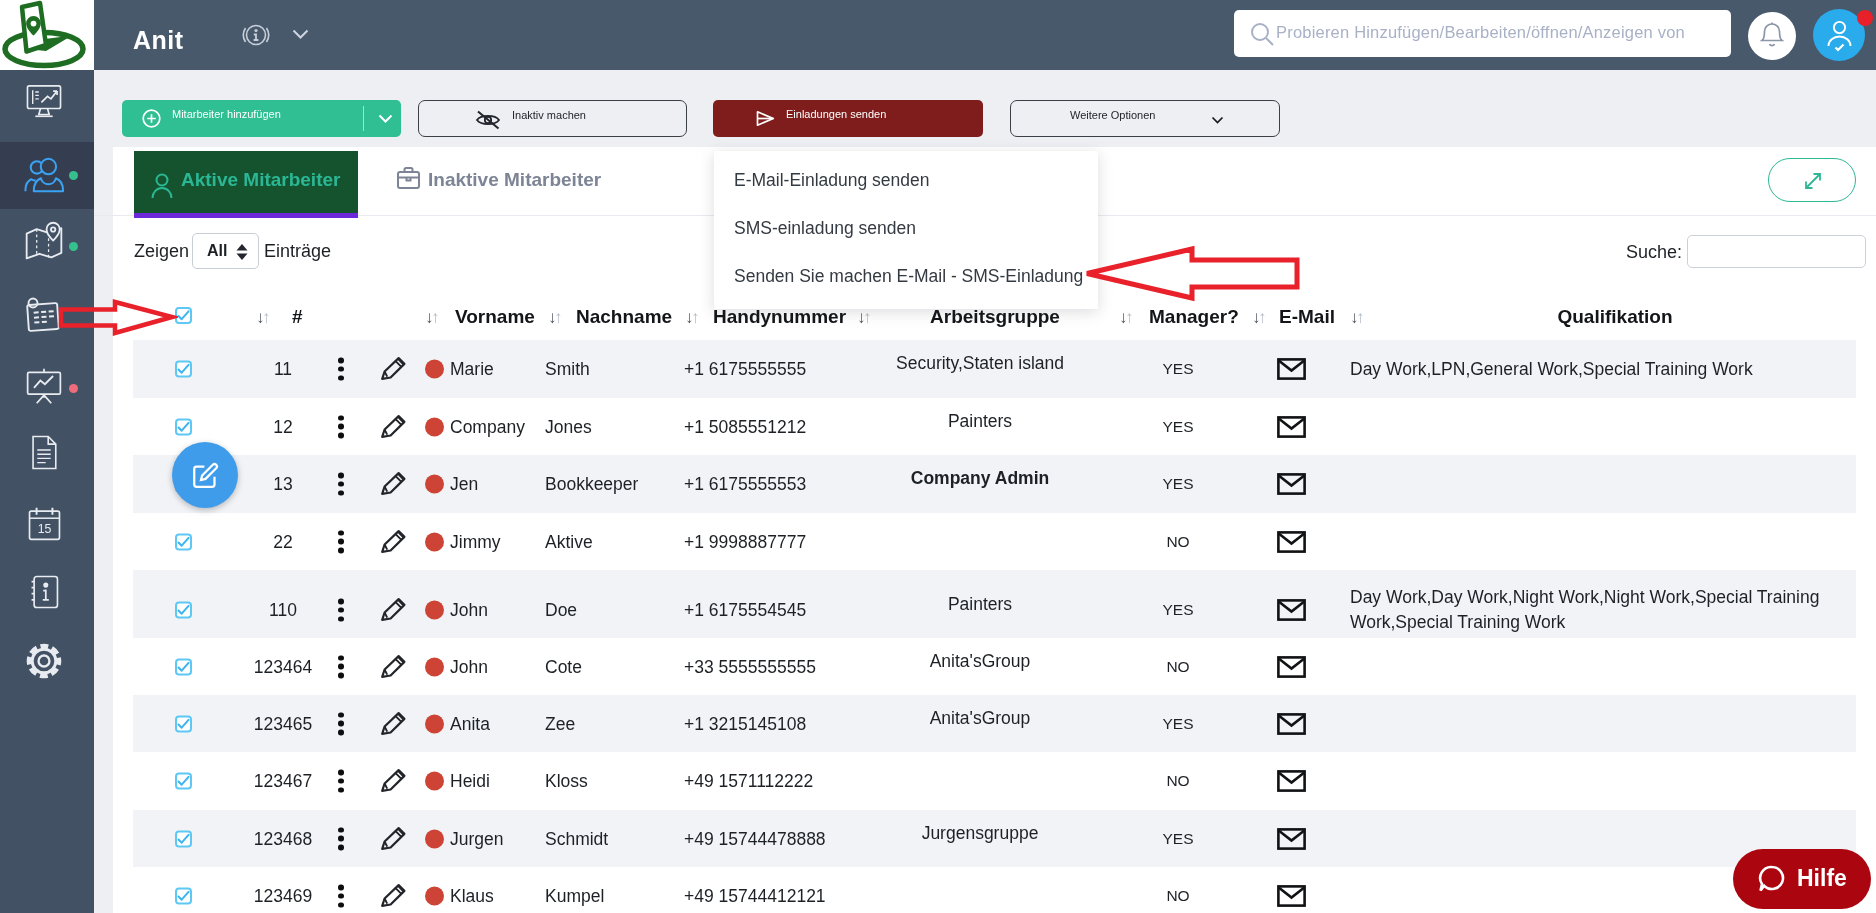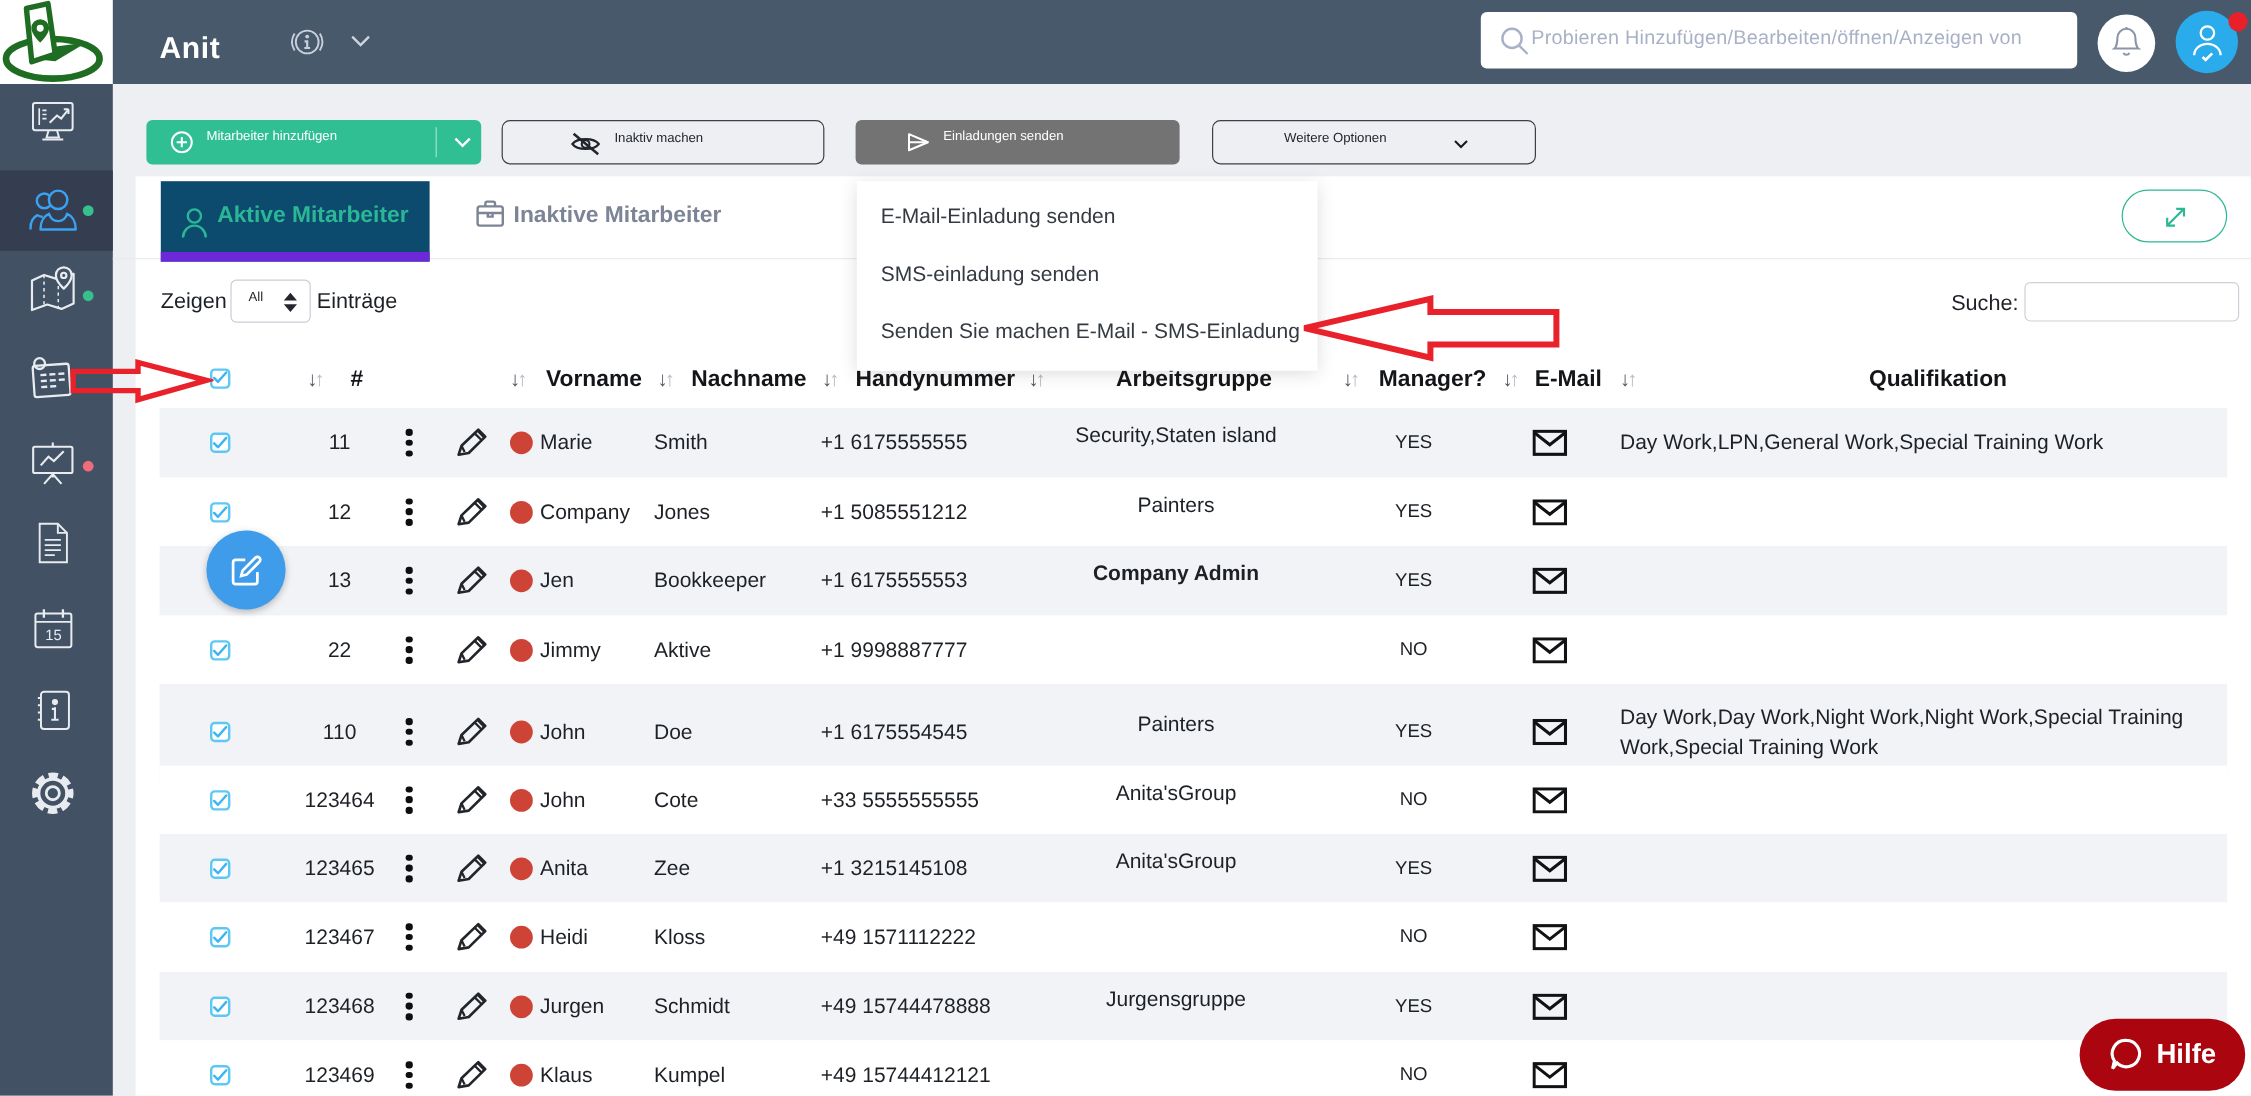--- a/index.html
+++ b/index.html
@@ -14,29 +14,29 @@
 .avatar { position:absolute; left:1813px; top:9px; width:52px; height:52px; border-radius:50%; background:#2aabec; }
 .avdot { position:absolute; left:1857px; top:10px; width:16px; height:16px; border-radius:50%; background:#e8202a; }
 
 .sidebar { position:absolute; left:0; top:70px; width:94px; height:843px; background:#425163; }
 .sb-active { position:absolute; left:0; top:142px; width:94px; height:67px; background:#353e51; }
 .sbi { position:absolute; left:-3px; width:94px; text-align:center; }
 .sbdot { position:absolute; width:9px; height:9px; border-radius:50%; }
 
 .card { position:absolute; left:113px; top:147px; width:1763px; height:766px; background:#fff; }
 .tabline { position:absolute; left:94px; top:215px; width:1782px; height:1px; background:#e9eaf0; }
-.tab1 { position:absolute; left:134px; top:151px; width:224px; height:67px; background:#0c4a6e; border-bottom:8px solid #6d28d9; }
+.tab1 { position:absolute; left:134px; top:151px; width:224px; height:67px; background:#14532d; border-bottom:5px solid #6d28d9; }
 .tab1 .txt { position:absolute; left:47px; top:18px; font-size:19px; font-weight:bold; color:#2bb795; }
 .tab2txt { position:absolute; left:428px; top:169px; font-size:19px; font-weight:bold; color:#7c8495; }
 
 .btn { position:absolute; top:100px; height:37px; border-radius:5px; font-size:11px; }
 .btn-green { left:122px; width:279px; background:#2fbf92; color:#fff; }
 .btn-green .sep { position:absolute; left:241px; top:6px; width:1px; height:25px; background:rgba(255,255,255,.55); }
 .btn-white { background:transparent; border:1.7px solid #3a4046; border-radius:7px; color:#22262c; }
-.btn-blue { left:713px; width:270px; background:#737373; color:#fff; }
+.btn-blue { left:713px; width:270px; background:#7f1d1d; color:#fff; }
 .btxt { position:absolute; top:8px; }
 
 .zeigen { position:absolute; left:134px; top:241px; font-size:18px; color:#1d2126; }
 .selbox { position:absolute; left:192px; top:233px; width:67px; height:36px; border:1px solid #c9cdd6; border-radius:5px; background:#fff; }
 .eintr { position:absolute; left:264px; top:241px; font-size:18px; color:#1d2126; }
 .suchlab { position:absolute; left:1626px; top:242px; font-size:18px; color:#1d2126; }
 .suchin { position:absolute; left:1687px; top:235px; width:179px; height:33px; border:1px solid #ccd0d8; border-radius:5px; background:#fff; }
 
 .thead { position:absolute; top:296px; left:0; width:1876px; height:46px; font-weight:bold; font-size:19px; color:#131518; }
 .th { position:absolute; top:10px; }
@@ -217,21 +217,21 @@
 </div>
 <div class="btn btn-white" style="left:1010px;width:270px">
   <span class="btxt" style="left:59px">Weitere Optionen</span>
   <svg class="abs" style="left:200px;top:15px" width="13" height="9" viewBox="0 0 13 9" fill="none" stroke="#17191c" stroke-width="1.7">
       <path d="M1.5 1.5 6.5 6.5 11.5 1.5"></path>
     </svg>
 </div>
 
 <span class="zeigen">Zeigen</span>
 <div class="selbox">
-  <span class="abs" style="left:14px;top:8px;font-size:11px;font-weight:normal;color:#1d2126">All</span>
+  <span class="abs" style="left:14px;top:8px;font-size:16px;font-weight:bold;color:#1d2126">All</span>
   <svg class="abs" style="left:42px;top:9px" width="14" height="18" viewBox="0 0 14 18" fill="#23262c">
       <path d="M7 1 L12.5 7.5 H1.5 Z"></path>
       <path d="M7 17 L1.5 10.5 H12.5 Z"></path>
     </svg>
 </div>
 <span class="eintr">Einträge</span>
 <span class="suchlab">Suche:</span>
 <div class="suchin"></div>
 
 <div class="thead">

